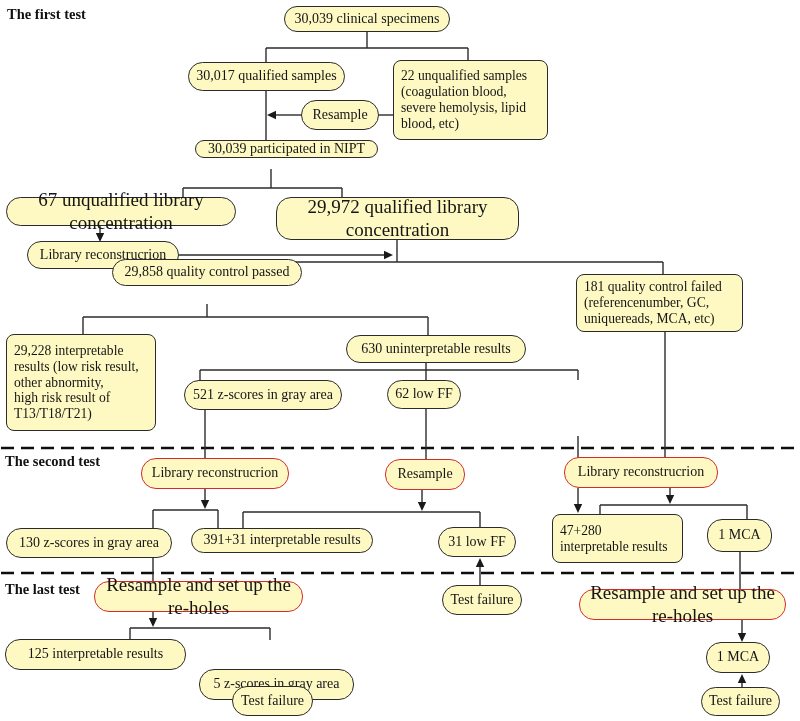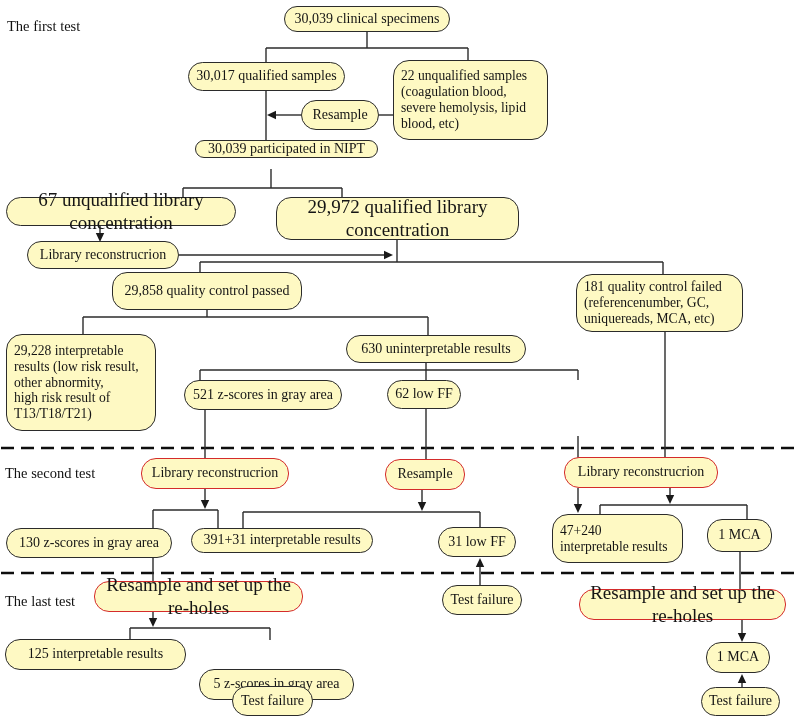--- a/index.html
+++ b/index.html
@@ -26,31 +26,30 @@
     text-align:center;
     padding:1px 5px;
     z-index:2;
   }
   .node.red{border-color:#d42b2b;}
   .node.pre{
     white-space:pre-line;
     justify-content:flex-start;
     text-align:left;
     padding:2px 7px;
-    border-radius:16px;
+    border-radius:8px;
     font-size:13.6px;
   }
   .node.fs13{font-size:19px;}
   .stage-label{
     position:absolute;
-    font-weight:normal;
+    font-weight:bold;
     font-size:14.5px;
     color:#111;
     z-index:2;
-    margin-top:12px;
   }
 </style>
 </head>
 <body>
 
 <div id="figure">
 
   <svg id="wires" width="800" height="721" viewBox="0 0 800 721" fill="none" stroke="#2b2b2b" stroke-width="1.4">
     <g stroke="#0d0d0d" stroke-width="2.7" stroke-dasharray="13 7">
       <line x1="1" y1="448" x2="798" y2="448"></line>
@@ -142,40 +141,40 @@
   <div class="node" style="left:188px;top:62px;width:157px;height:29px">30,017 qualified samples</div>
   <div class="node pre" style="left:393px;top:60px;width:155px;height:80px">22 unqualified samples
 (coagulation blood,
 severe hemolysis, lipid
 blood, etc)</div>
   <div class="node" style="left:301px;top:100px;width:78px;height:30px">Resample</div>
   <div class="node" style="left:195px;top:140px;width:183px;height:18px">30,039 participated in NIPT</div>
   <div class="node fs13" style="left:6px;top:197px;width:230px;height:29px">67 unqualified library concentration</div>
   <div class="node fs13" style="left:276px;top:197px;width:243px;height:43px">29,972 qualified  library concentration</div>
   <div class="node" style="left:27px;top:241px;width:152px;height:28px">Library reconstrucrion</div>
-  <div class="node" style="left:112px;top:272px;width:190px;height:38px">29,858 quality control passed</div>
+  <div class="node" style="left:112px;top:259px;width:190px;height:27px">29,858 quality control passed</div>
   <div class="node pre" style="left:576px;top:274px;width:167px;height:58px">181 quality control failed
 (referencenumber, GC,
 uniquereads, MCA, etc)</div>
   <div class="node pre" style="left:6px;top:334px;width:150px;height:97px">29,228 interpretable
 results (low risk  result,
 other abnormity,
 high risk  result of
 T13/T18/T21)</div>
   <div class="node" style="left:346px;top:335px;width:180px;height:28px">630 uninterpretable results</div>
   <div class="node" style="left:184px;top:380px;width:158px;height:30px">521 z-scores in gray area</div>
   <div class="node" style="left:387px;top:380px;width:74px;height:29px">62 low FF</div>
 
   <div class="node red" style="left:141px;top:458px;width:148px;height:31px">Library reconstrucrion</div>
   <div class="node red" style="left:385px;top:459px;width:80px;height:31px">Resample</div>
   <div class="node red" style="left:564px;top:457px;width:154px;height:31px">Library reconstrucrion</div>
   <div class="node" style="left:6px;top:528px;width:166px;height:30px">130 z-scores in gray area</div>
   <div class="node" style="left:191px;top:528px;width:182px;height:25px">391+31 interpretable results</div>
   <div class="node" style="left:438px;top:527px;width:78px;height:30px">31 low FF</div>
-  <div class="node pre" style="left:552px;top:514px;width:131px;height:49px">47+240
+  <div class="node pre" style="left:552px;top:514px;width:131px;height:49px">47+280
 interpretable results</div>
   <div class="node" style="left:707px;top:519px;width:65px;height:33px">1 MCA</div>
 
   <div class="node red fs13" style="left:94px;top:581px;width:209px;height:31px">Resample and set up the re-holes</div>
   <div class="node" style="left:442px;top:585px;width:80px;height:30px">Test failure</div>
   <div class="node red fs13" style="left:579px;top:589px;width:207px;height:31px">Resample and set up the re-holes</div>
   <div class="node" style="left:5px;top:639px;width:181px;height:31px">125 interpretable results</div>
   <div class="node" style="left:199px;top:669px;width:155px;height:31px">5 z-scores in gray area</div>
   <div class="node" style="left:706px;top:642px;width:64px;height:31px">1 MCA</div>
   <div class="node" style="left:232px;top:686px;width:81px;height:30px">Test failure</div>

